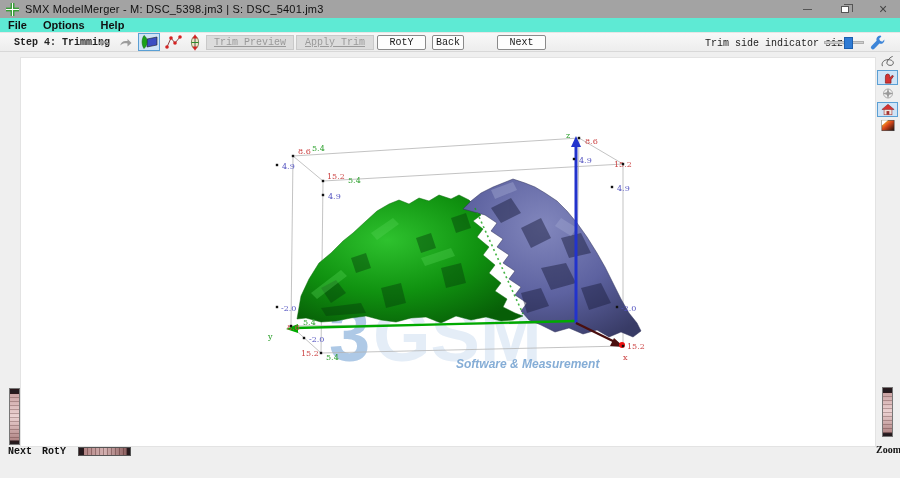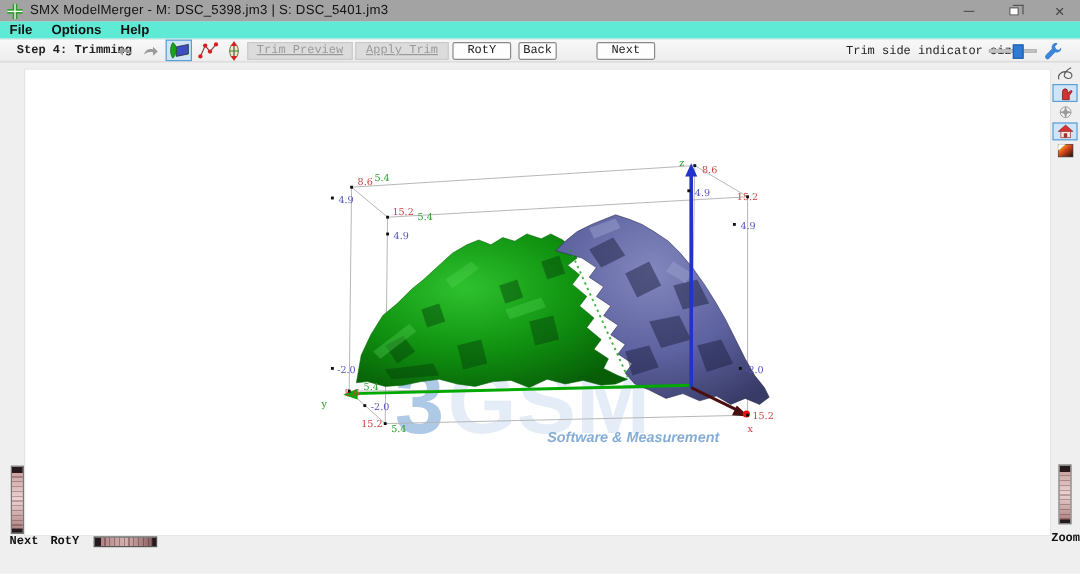--- a/index.html
+++ b/index.html
@@ -299,13 +299,13 @@
       <polygon points="1,1 8,1 1,7" fill="#ffffff"></polygon>
     </svg>
   </div>
 </div>
 
 <div class="vslider" style="left:9px; top:388px; height:57px;"></div>
 <span class="ctl-label" style="left:8px; top:446px;">Next</span>
 <span class="ctl-label" style="left:42px; top:446px;">RotY</span>
 <div class="hslider" style="left:78px; top:447px; width:53px;"></div>
 <div class="vslider" style="left:882px; top:387px; height:50px;"></div>
-<span class="ctl-label" style="left:876px; top:444px;">Zoom</span>
+<span class="ctl-label" style="left:876px; top:444px;font-family:Liberation Serif, serif;">Zoom</span>
 
 </body></html>

